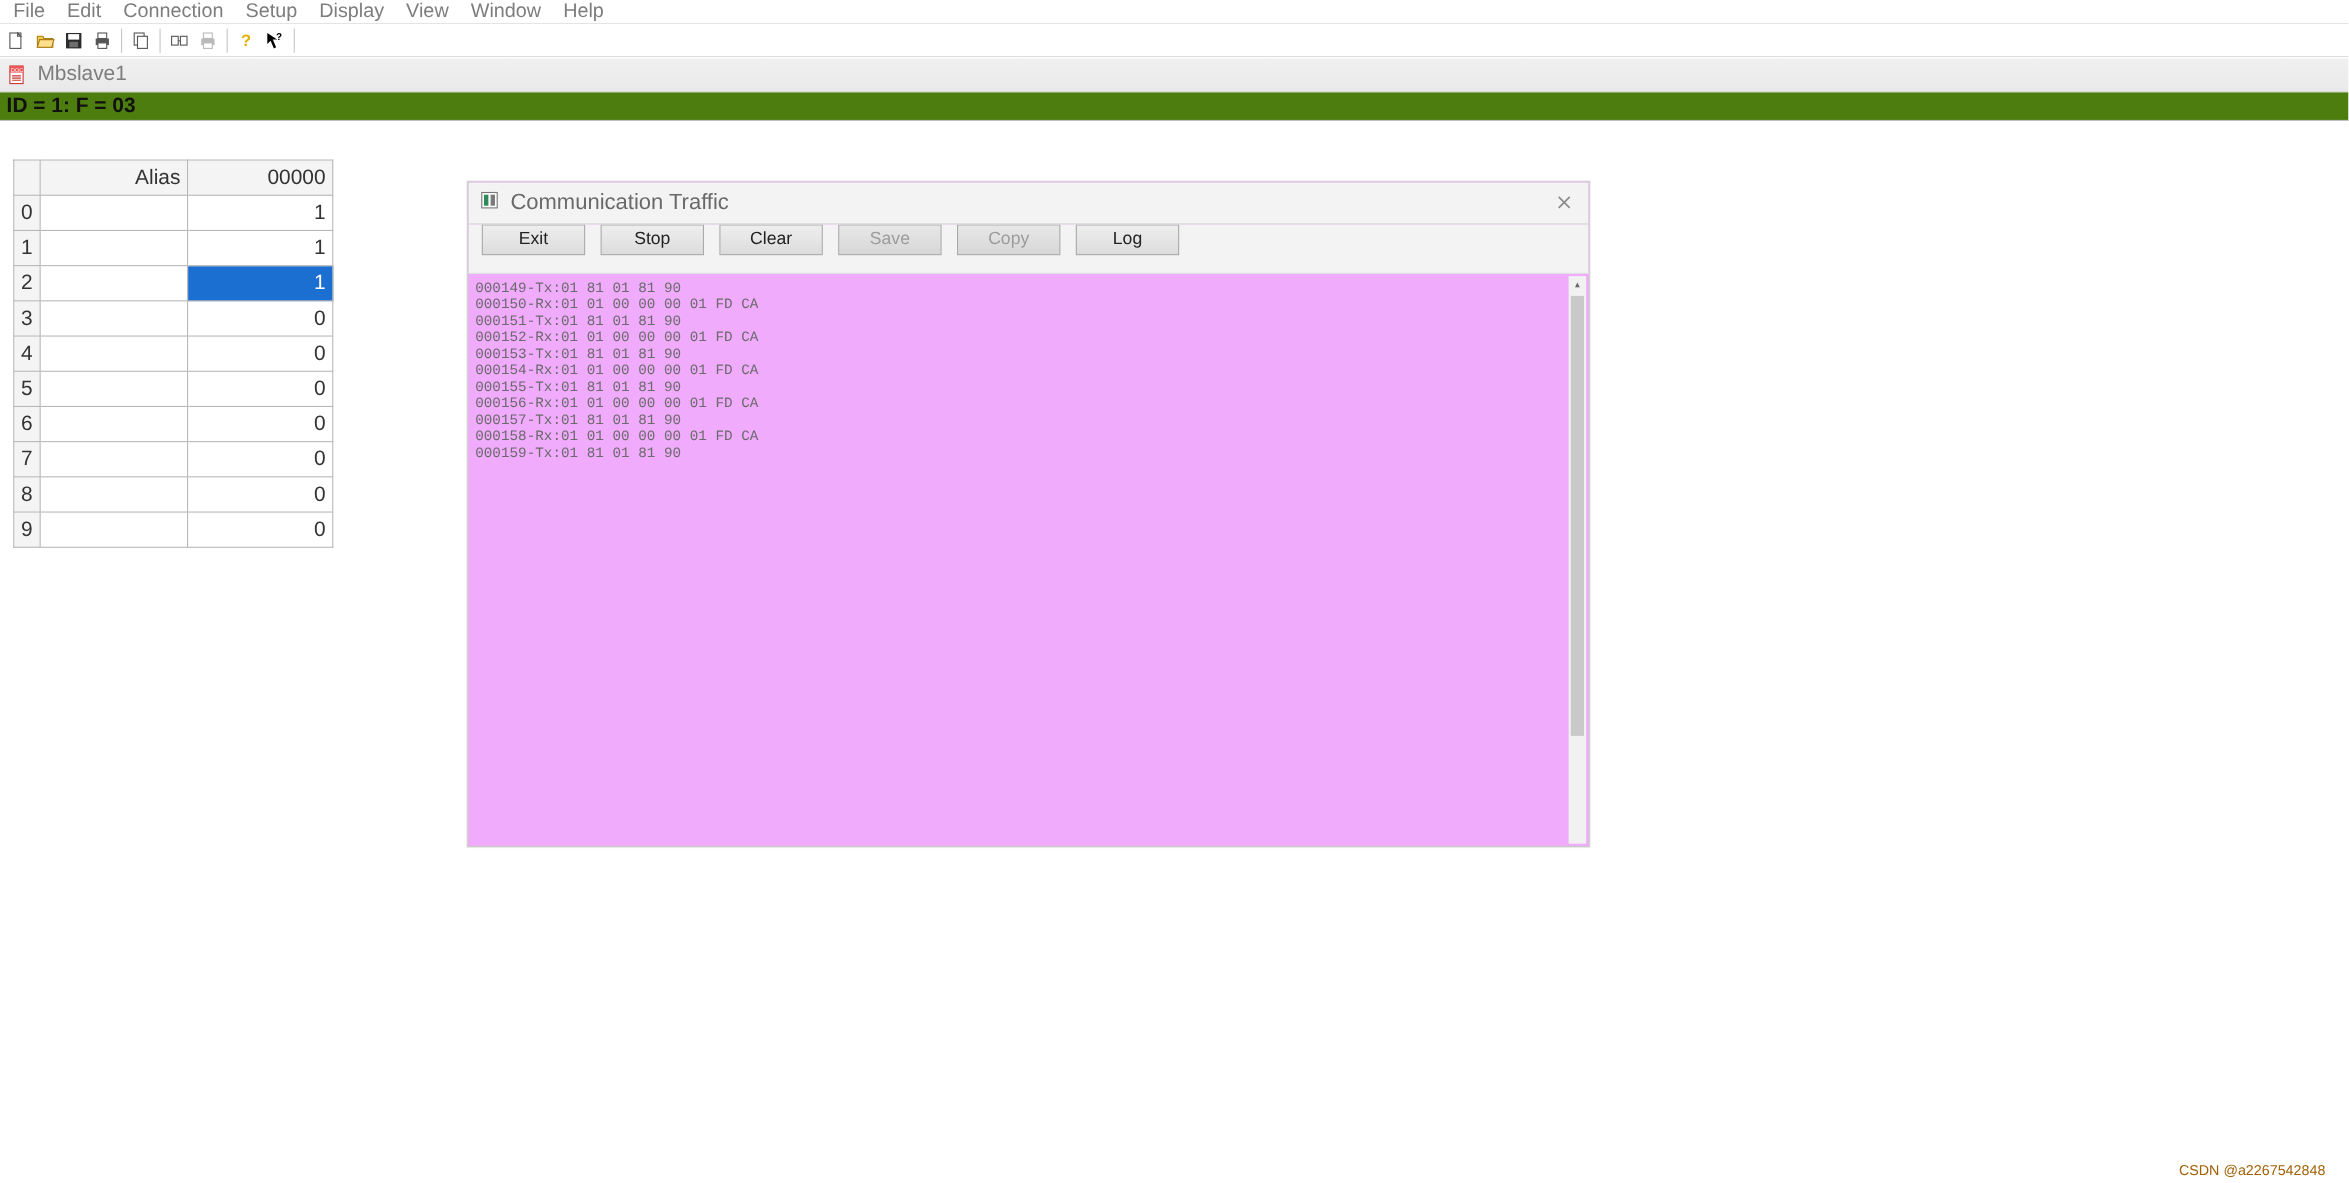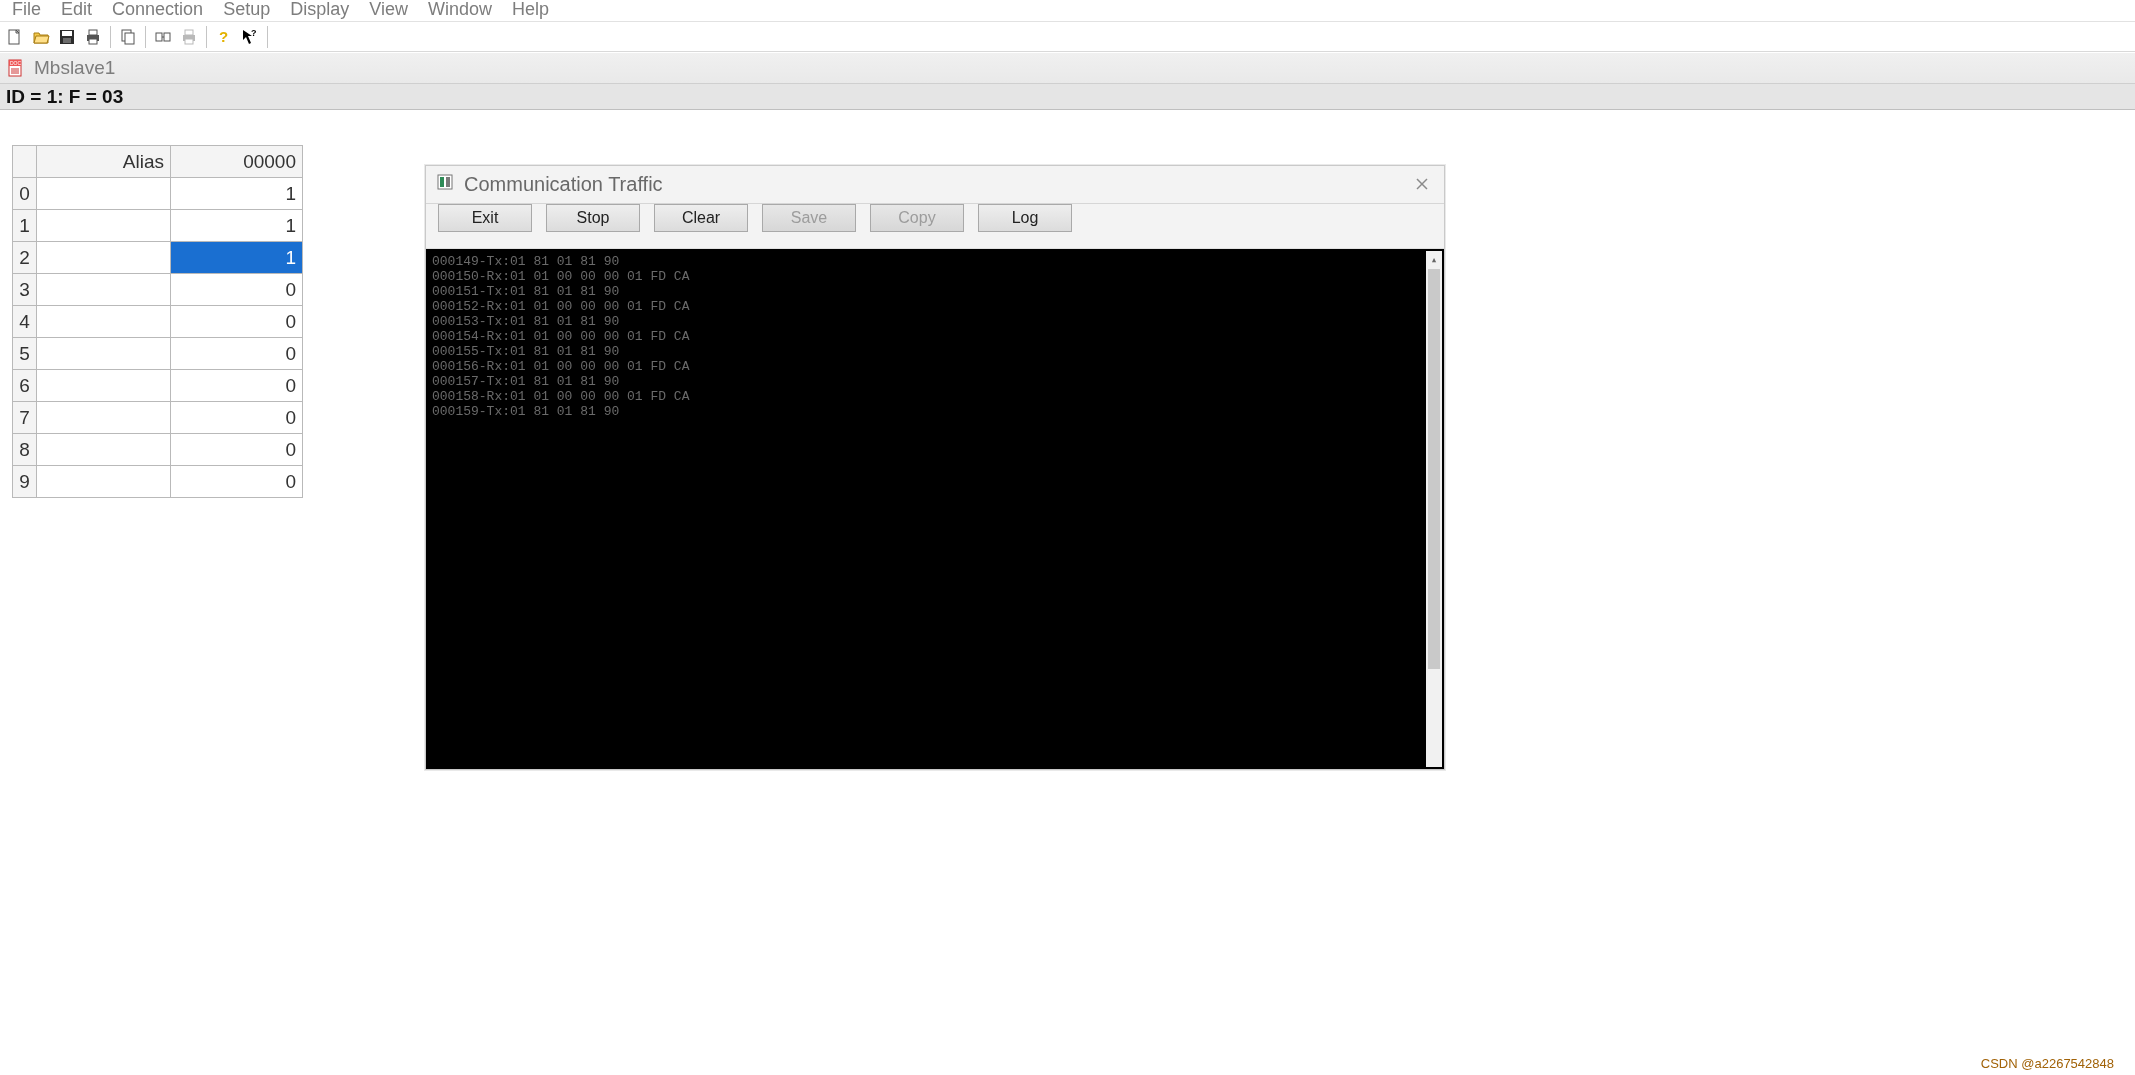--- a/index.html
+++ b/index.html
@@ -67,21 +67,21 @@
 
   
   .status-line {
     height: 26px;
     border-bottom: 1px solid #bfbfbf;
     font-weight: 700;
     color: #111;
     font-size: 19px;
     padding-left: 6px;
     display: flex; align-items: center;
-    background: #e5e5e5;
+    background: #4d7c0f;
   }
 
   
   .content {
     position: relative;
     width: 100%;
     height: calc(1075px - 22px - 30px - 32px - 26px);
     background: #fff;
   }
 
@@ -120,21 +120,21 @@
     background: #1a6fd1;
     color: #fff;
   }
 
   
   .dlg {
     position: absolute;
     left: 425px; top: 55px;
     width: 1020px; height: 605px;
     border: 1px solid #c9c9c9;
-    background: #000000;
+    background: #f0abfc;
     box-shadow: 0 0 0 1px #e9e9e9;
   }
   .dlg-title {
     height: 38px;
     background: #f3f3f3;
     border-bottom: 1px solid #d6d6d6;
     display: flex; align-items: center;
     padding: 0 10px;
     gap: 10px;
     color: #696969;

